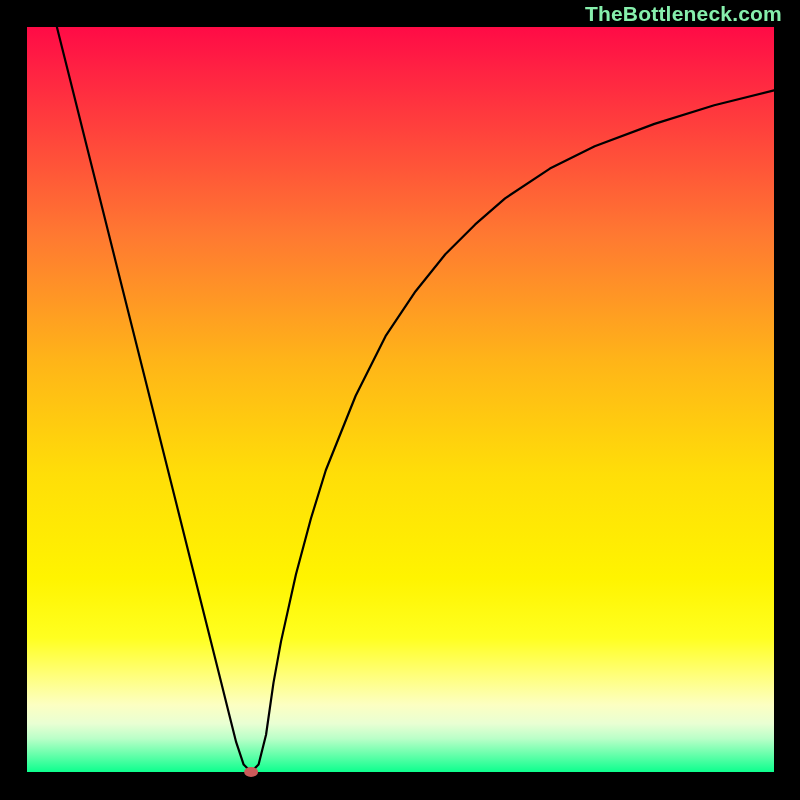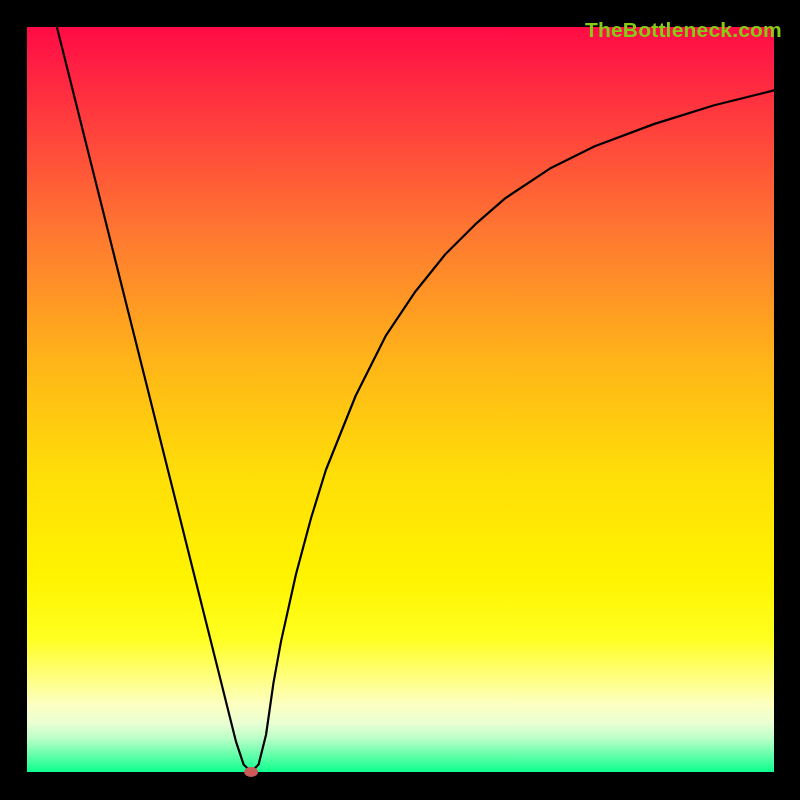--- a/index.html
+++ b/index.html
@@ -12,26 +12,26 @@
   }
   .plot-area {
     position: absolute;
     width: 800px;
     height: 800px;
     top: 0;
     left: 0;
   }
   .watermark {
     position: absolute;
-    top: 18px;
+    top: 2px;
     right: 18px;
     font-family: Arial, Helvetica, sans-serif;
     font-size: 21px;
     font-weight: 600;
-    color: #84cc16;
+    color: #86efac;
     letter-spacing: 0.2px;
   }
 </style>
 </head>
 <body>
 
 <svg class="plot-area" viewBox="0 0 800 800" preserveAspectRatio="none">
   <defs>
     <linearGradient id="bg-grad" x1="0" y1="0" x2="0" y2="1">
         <stop offset="0%" stop-color="#ff0b46"></stop>

